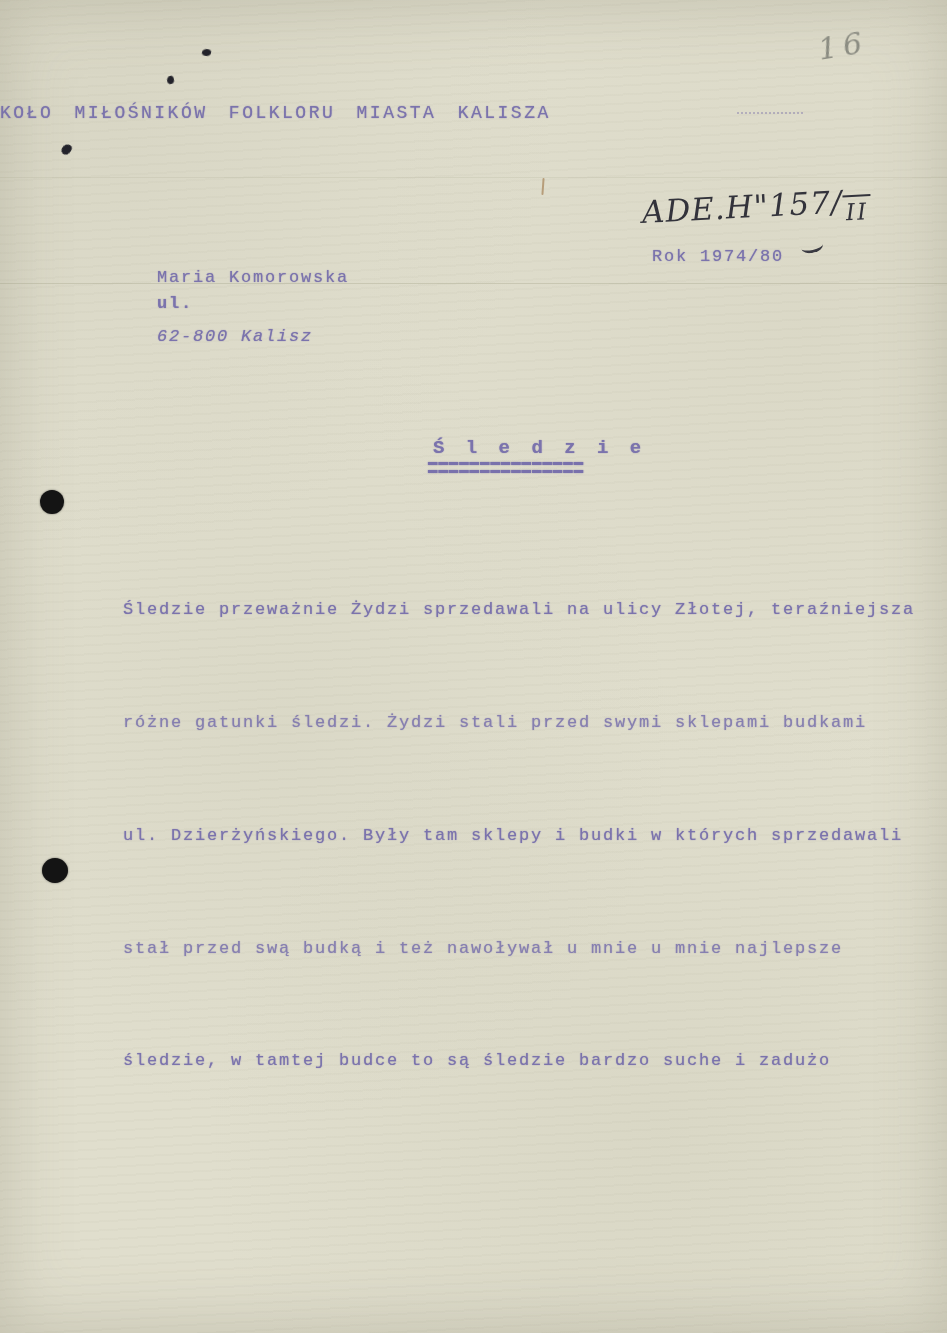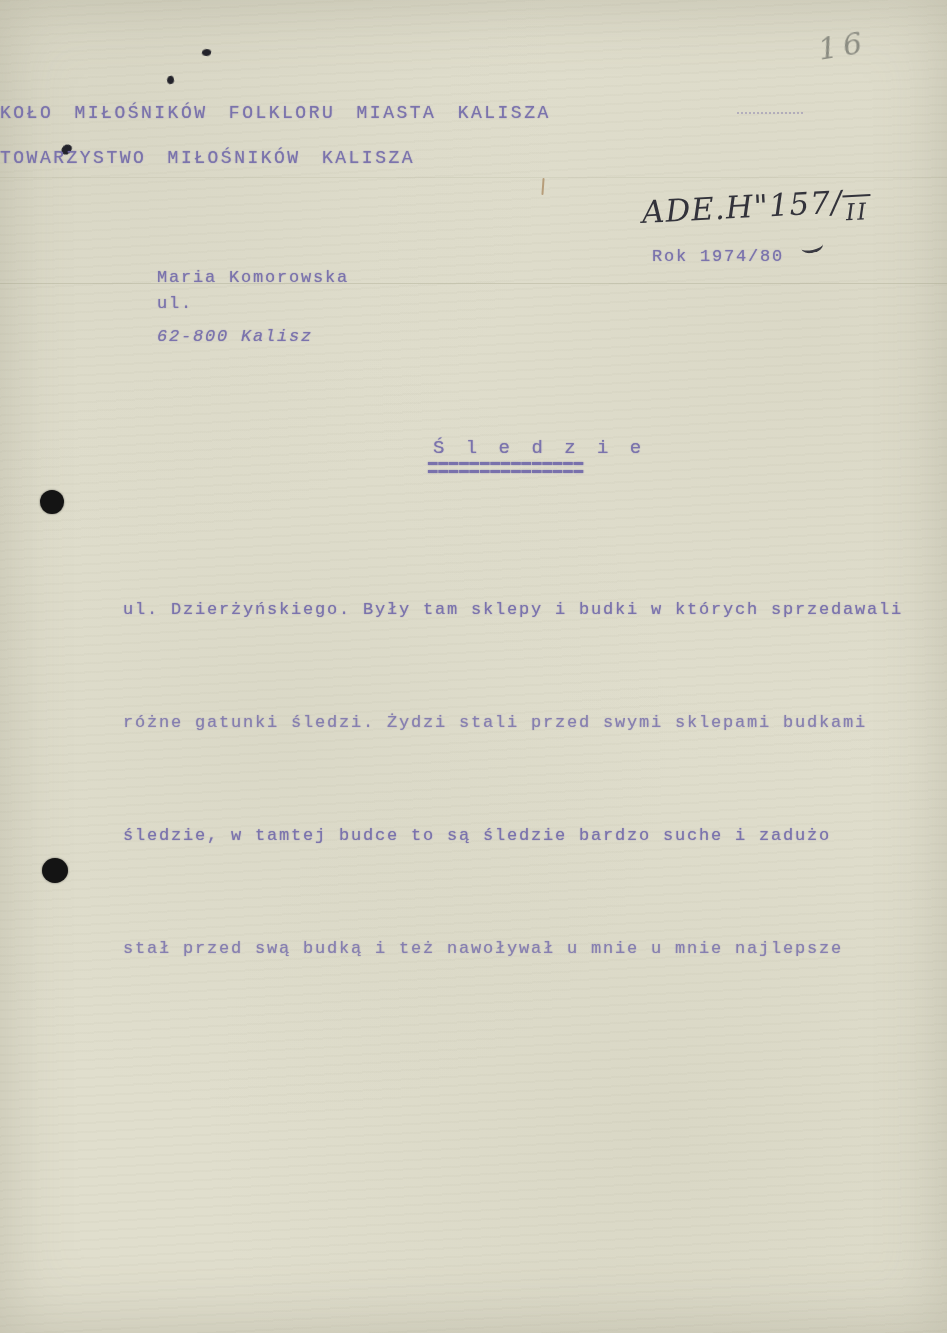--- a/index.html
+++ b/index.html
@@ -50,24 +50,24 @@
     font-size:23px;padding:2px 3px 0 3px;vertical-align:-8px;letter-spacing:2px;
   }
   #note-swoosh{
     position:absolute;left:801px;top:240px;width:22px;height:10px;
     border-bottom:3px solid #3a3a42;border-radius:0 0 60% 60%;
     transform:rotate(-12deg);
   }
   
   #rok{position:absolute;left:652px;top:247px;font-size:17px;letter-spacing:1.8px;white-space:pre;}
   #author-name{position:absolute;left:157px;top:268px;font-size:17px;letter-spacing:1.8px;white-space:pre;}
-  #author-street{position:absolute;left:157px;top:294px;font-size:17px;letter-spacing:1.8px;white-space:pre;}
+  #author-street{position:absolute;left:157px;top:294px;font-size:17px;letter-spacing:1.8px;white-space:pre;font-weight:bold;}
   #author-city{position:absolute;left:157px;top:327px;font-size:17px;letter-spacing:1.8px;white-space:pre;font-style:italic;}
   
-  #doc-title{position:absolute;left:433px;top:437px;font-size:19px;font-weight:normal;
+  #doc-title{position:absolute;left:433px;top:437px;font-size:19px;font-weight:bold;
              letter-spacing:5px;white-space:pre;}
   #title-underline{position:absolute;left:427px;top:458px;font-size:19px;font-weight:bold;
              letter-spacing:-1px;transform:scaleY(1.5);opacity:.95;}
   
   #body-block{
     position:absolute;left:123px;top:516px;width:810px;
     font-size:17px;letter-spacing:1.8px;line-height:37.6px;white-space:pre;
   }
   #body-block .line{height:37.6px;}
   #body-block .line:nth-child(even){opacity:.88;}
@@ -94,39 +94,39 @@
   <span class="speck" id="speck3"></span>
   <div class="crease" id="crease1"></div>
   <div class="crease" id="crease2"></div>
   <span id="fiber"></span>
   <span class="punch" id="punch1"></span>
   <span class="punch" id="punch2"></span>
 
   <div id="page-no">16</div>
 
   <div class="hdr typed" id="hdr1">KOŁO MIŁOŚNIKÓW FOLKLORU MIASTA KALISZA</div>
-  <div class="hdr typed" id="hdr2">TOWARZYSTWO MIŁOŚNIKÓW KALISZA</div>
   <div class="dotted-trail" id="trail1"></div>
 
   <div id="archive-note"><span>ADE.H"157/</span><span class="ii">II</span></div>
   <div id="note-swoosh"></div>
 
   <div id="rok" class="typed">Rok 1974/80</div>
   <div id="author-name" class="typed">Maria Komorowska</div>
   <div id="author-street" class="typed">ul.</div>
   <div id="author-city" class="typed">62-800 Kalisz</div>
 
   <div id="doc-title" class="typed">Ś l e d z i e</div>
   <div id="title-underline" class="typed">===============</div>
 
   <div id="body-block" class="typed">
+    <div class="line">Śledzie przeważnie Żydzi sprzedawali na ulicy Złotej, teraźniejsza</div>
+    <div class="line">różne gatunki śledzi. Żydzi stali przed swymi sklepami budkami</div>
     <div class="line">ul. Dzierżyńskiego. Były tam sklepy i budki w których sprzedawali</div>
-    <div class="line">różne gatunki śledzi. Żydzi stali przed swymi sklepami budkami</div>
+    <div class="line">stał przed swą budką i też nawoływał u mnie u mnie najlepsze</div>
     <div class="line">śledzie, w tamtej budce to są śledzie bardzo suche i zadużo</div>
-    <div class="line">stał przed swą budką i też nawoływał u mnie u mnie najlepsze</div>
     
     
     
     
     
     
     
     
     
     

